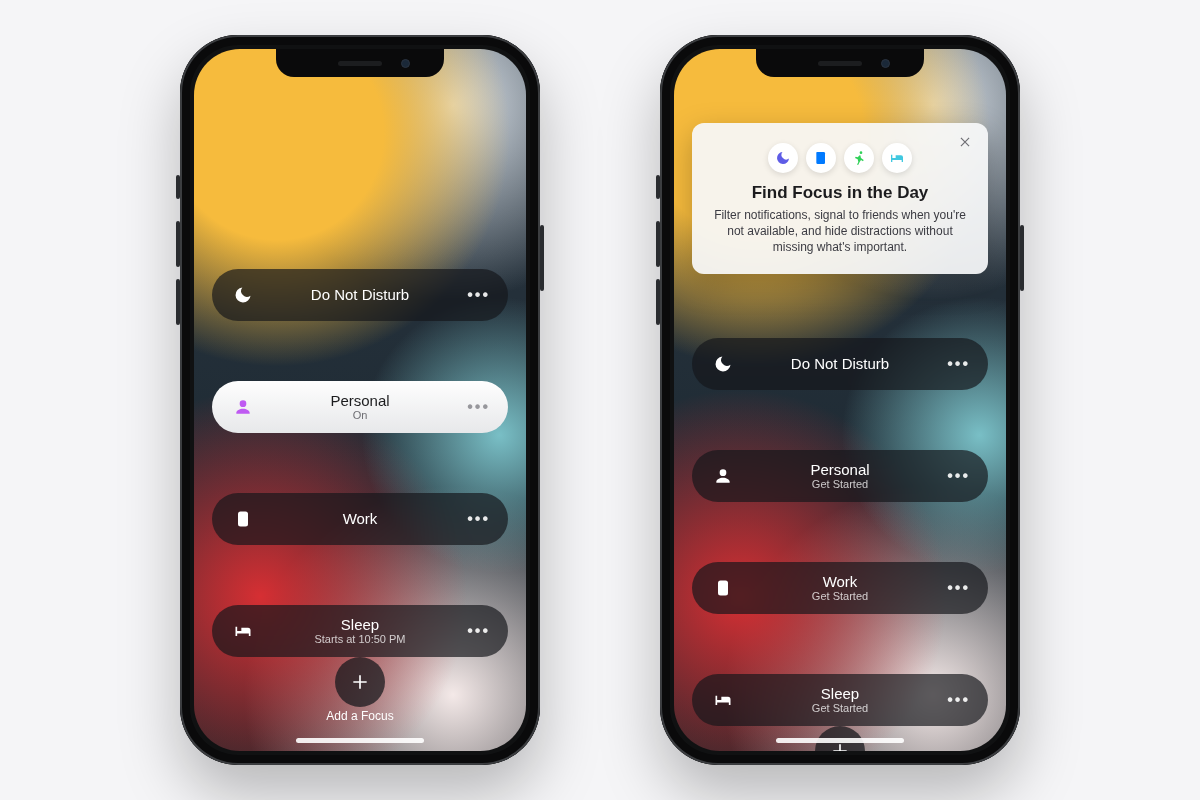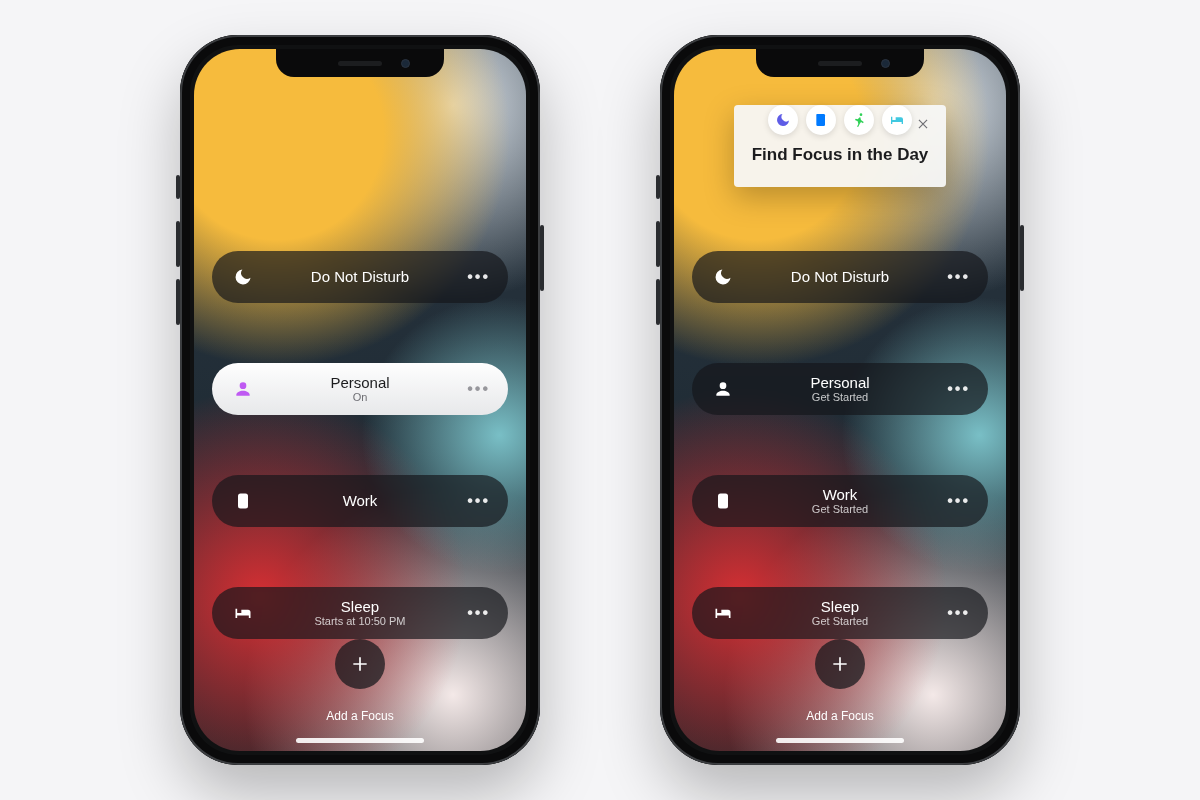--- a/index.html
+++ b/index.html
@@ -91,34 +91,35 @@
   .pill .icon { width:26px; display:flex; align-items:center; justify-content:center; flex:0 0 26px;}
   .pill .icon svg { width:20px; height:20px; }
   .pill .labels { flex:1; text-align:center; display:flex; flex-direction:column; line-height:1.15;}
   .pill .title { font-size:15px; font-weight:500; }
   .pill .sub { font-size:11px; opacity:.75; font-weight:400;}
   .pill.active .sub { color:#6e6e73; opacity:1;}
   .pill .more { flex:0 0 26px; text-align:right; letter-spacing:2px; font-weight:700; opacity:.9;}
   .pill.active .icon svg { fill:#bf5af2; }
   .pill.active .more { color:#8e8e93; }
 
-  .add-wrap{margin-top:auto;display:flex;flex-direction:column;align-items:center;gap:20px;color:#fff;}
+  .add-wrap{margin-top:auto;display:flex;flex-direction:column;align-items:center;gap:2px;color:#fff;}
   .add-btn{width:50px;height:50px;border-radius:50%;background:rgba(20,22,26,.72);display:flex;align-items:center;justify-content:center;}
   .add-btn svg{width:20px;height:20px;fill:#fff;}
   .add-label{font-size:12px;font-weight:500;}
 
   
   .card{
     background:rgba(246,247,249,.93);
-    border-radius:4px;
-    padding:0 18px 18px;
+    border-radius:12px;
+    padding:20px 18px 18px;
     box-shadow:0 10px 30px rgba(0,0,0,.25);
     color:#1c1c1e;
     position:relative;
     margin-bottom:16px;
+    margin-top:24px;
   }
   .card .close{position:absolute;top:12px;right:12px;width:18px;height:18px;}
   .card .close svg{width:14px;height:14px;stroke:#6e6e73;stroke-width:2;fill:none;}
   .card-icons{display:flex;justify-content:center;gap:8px;margin-bottom:10px;}
   .ci{width:30px;height:30px;border-radius:50%;background:#fff;display:flex;align-items:center;justify-content:center;box-shadow:0 2px 6px rgba(0,0,0,.12);}
   .ci svg{width:16px;height:16px;}
   .card h3{text-align:center;font-size:17px;font-weight:700;margin-bottom:4px;}
   .card p{text-align:center;font-size:12px;line-height:1.35;color:#3c3c43;}
 </style>
 </head>
@@ -277,20 +278,21 @@
                 <use href="#run"></use>
               </svg>
             </div>
           <div class="ci">
               <svg fill="#40c8e0">
                 <use href="#bed"></use>
               </svg>
             </div>
         </div>
         <h3>Find Focus in the Day</h3>
+        <p>Filter notifications, signal to friends when you're not available, and hide distractions without missing what's important.</p>
       </div>
 
       <div class="stack">
 
         <div class="pill">
           <span class="icon">
               <svg fill="#fff">
                 <use href="#moon"></use>
               </svg>
             </span>

